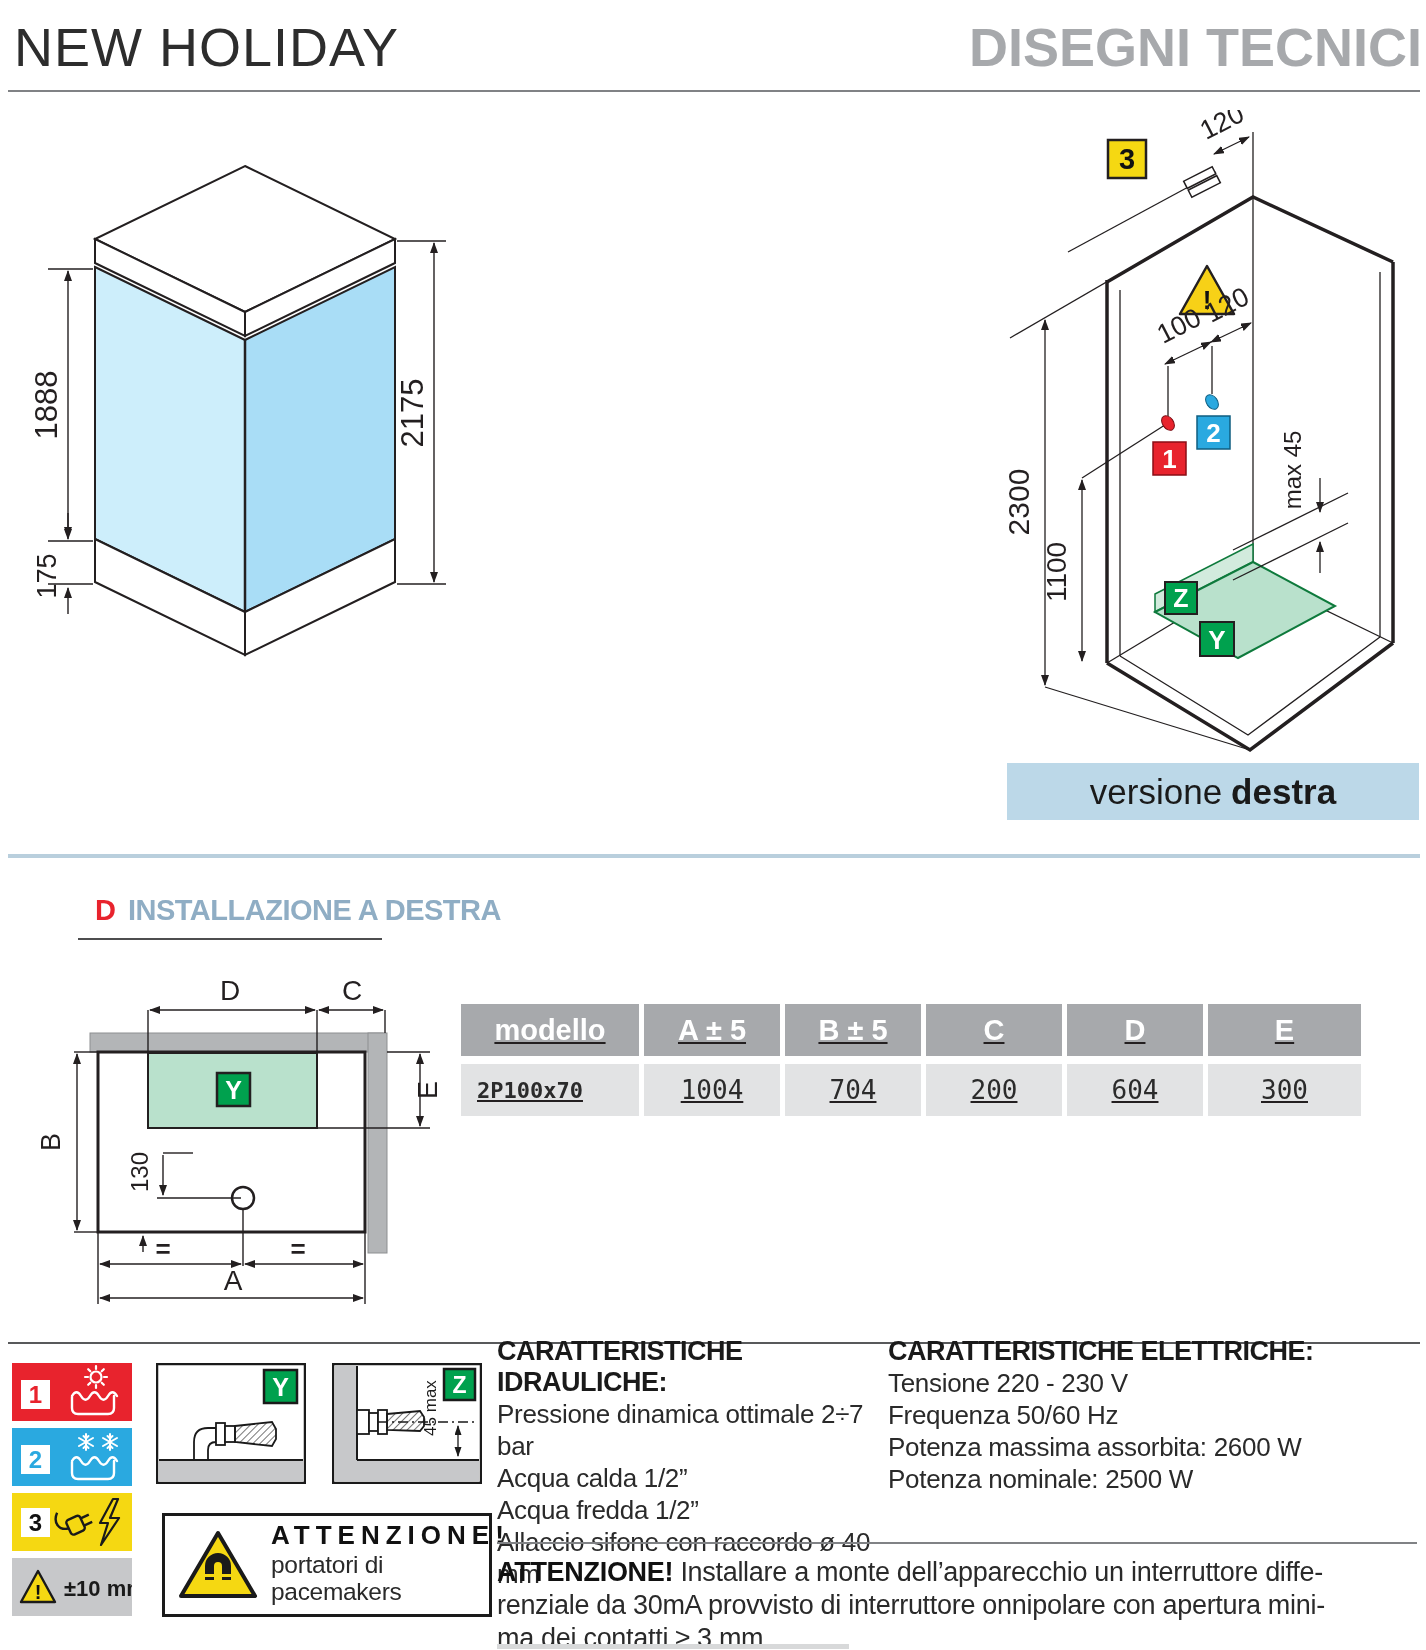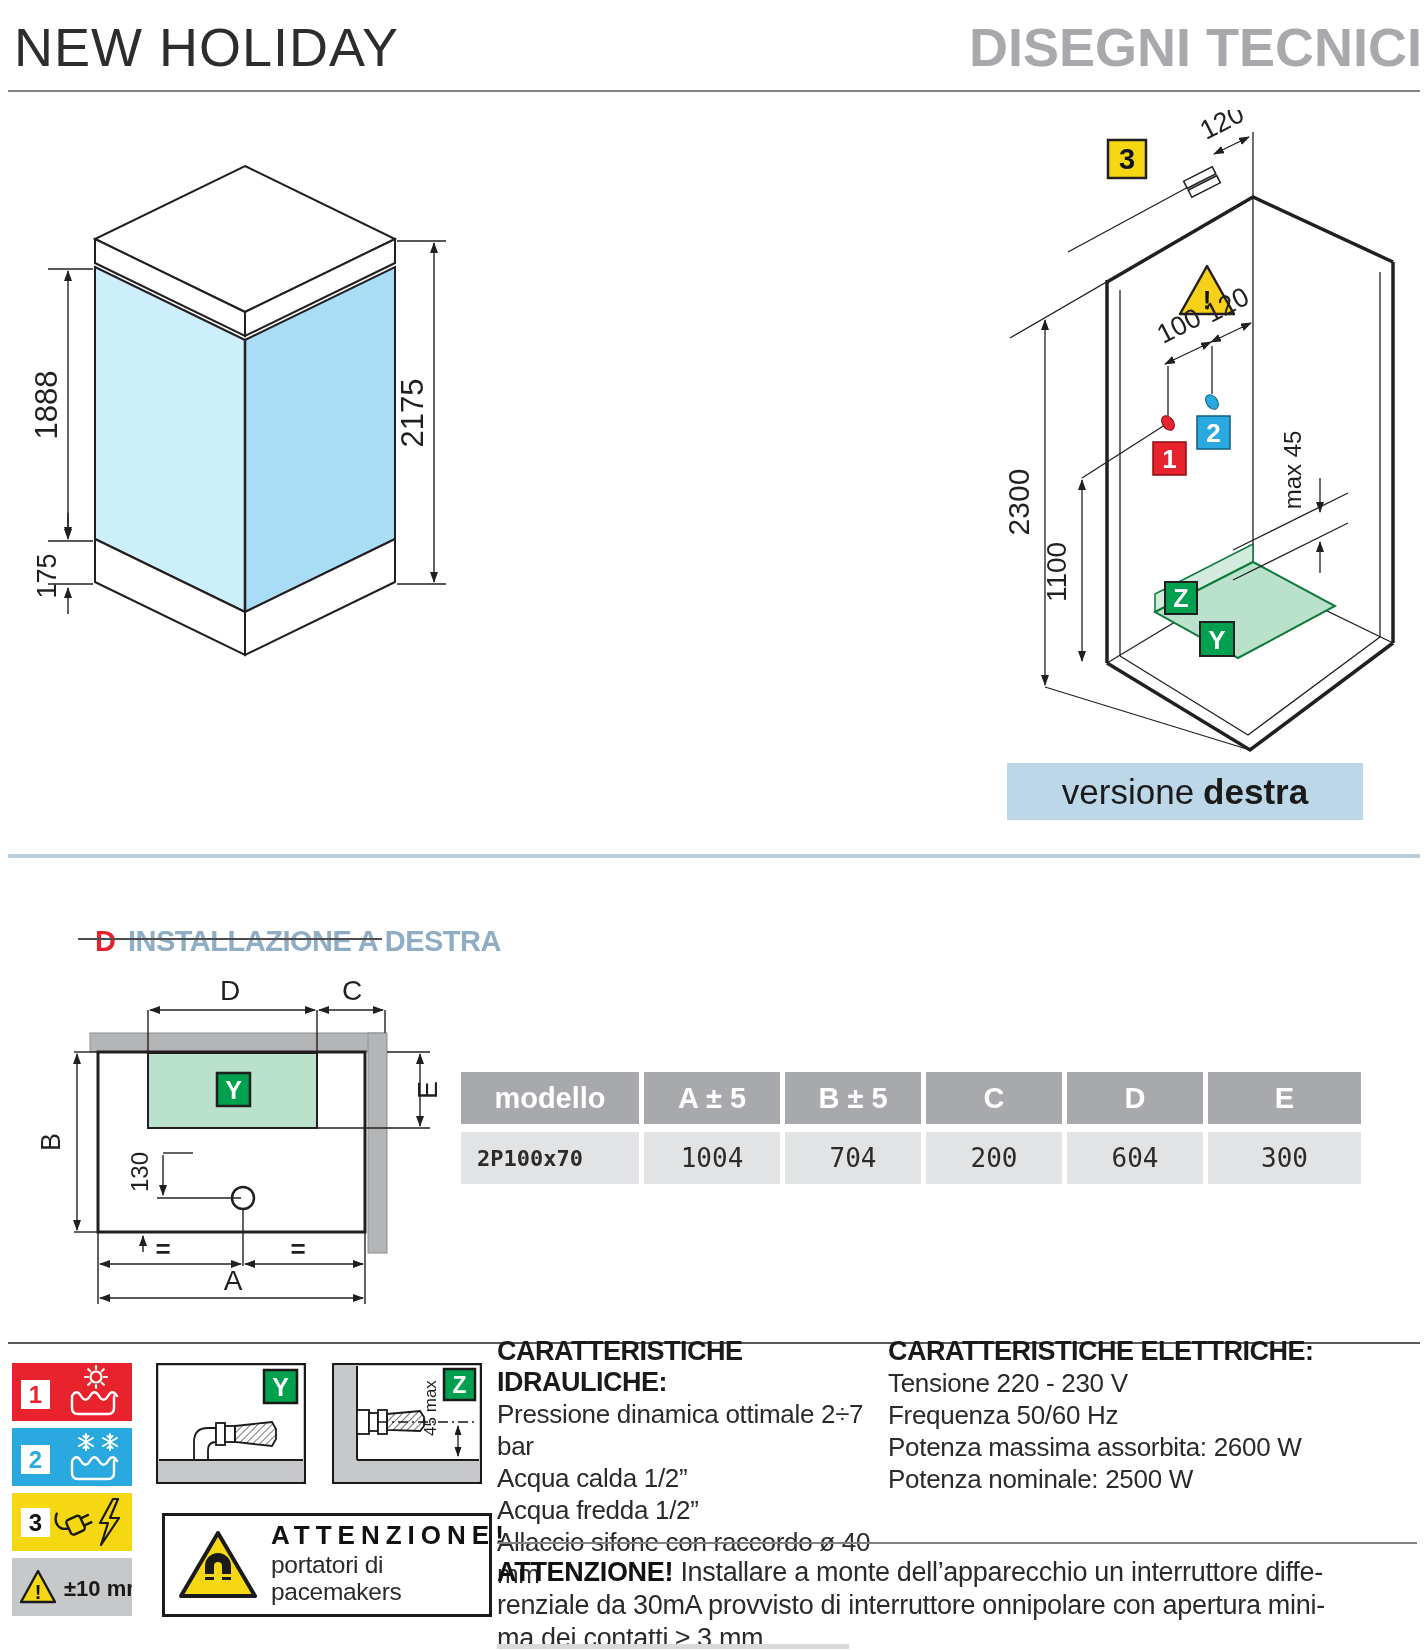--- a/index.html
+++ b/index.html
@@ -7,30 +7,30 @@
         font-family:"Liberation Sans",sans-serif;color:#231f20;}
   .abs{position:absolute;}
   
   #title-left{left:14px;top:16px;font-size:54px;font-weight:200;letter-spacing:1px;color:#2d2d2d;}
   #title-right{right:4px;top:16px;font-size:54px;font-weight:700;color:#a7a9ac;letter-spacing:0px;}
   #header-rule{left:8px;top:90px;width:1412px;height:2px;background:#808285;}
   
   #mid-rule{left:8px;top:854px;width:1412px;height:4px;background:#b9cfdd;}
   #bottom-rule{left:8px;top:1342px;width:1412px;height:2px;background:#58595b;}
   
-  #plan-head{left:95px;top:894px;font-size:29px;font-weight:700;margin-top:31px;}
+  #plan-head{left:95px;top:894px;font-size:29px;font-weight:700;}
   #plan-head .d{color:#e8232d;margin-right:12px;}
   #plan-head .t{color:#8fadc4;letter-spacing:-0.5px;}
   #plan-underline{left:78px;top:938px;width:304px;height:2px;background:#4d4d4f;}
   
-  #versione{left:1007px;top:763px;width:356px;height:57px;background:#bcd8e8;
+  #versione{left:1007px;top:763px;width:412px;height:57px;background:#bcd8e8;
             display:flex;align-items:center;justify-content:center;font-size:35px;color:#1a1a1a;}
   #versione .b{font-weight:700;margin-left:9px;}
   
-  #table{left:461px;top:1072px;width:964px;}
+  #table{left:461px;top:1004px;width:964px;text-decoration:underline;}
   .trow{display:flex;gap:5px;}
   .trow + .trow{margin-top:8px;}
   .tcell{height:52px;display:flex;align-items:center;justify-content:center;}
   .thead .tcell{background:#a7a9ac;color:#fff;font-weight:700;font-size:29px;}
   .tdata .tcell{background:#e2e3e4;color:#2b2b2b;font-family:"DejaVu Sans Mono",monospace;font-size:26px;}
   .tdata .model{font-weight:700;font-size:22px;justify-content:flex-start;padding-left:16px;box-sizing:border-box;}
   .c-model{width:178px;} .c-std{width:136px;} .c-last{width:153px;}
   
   .leg{left:12px;width:120px;height:58px;}
   .leg svg{display:block;}

